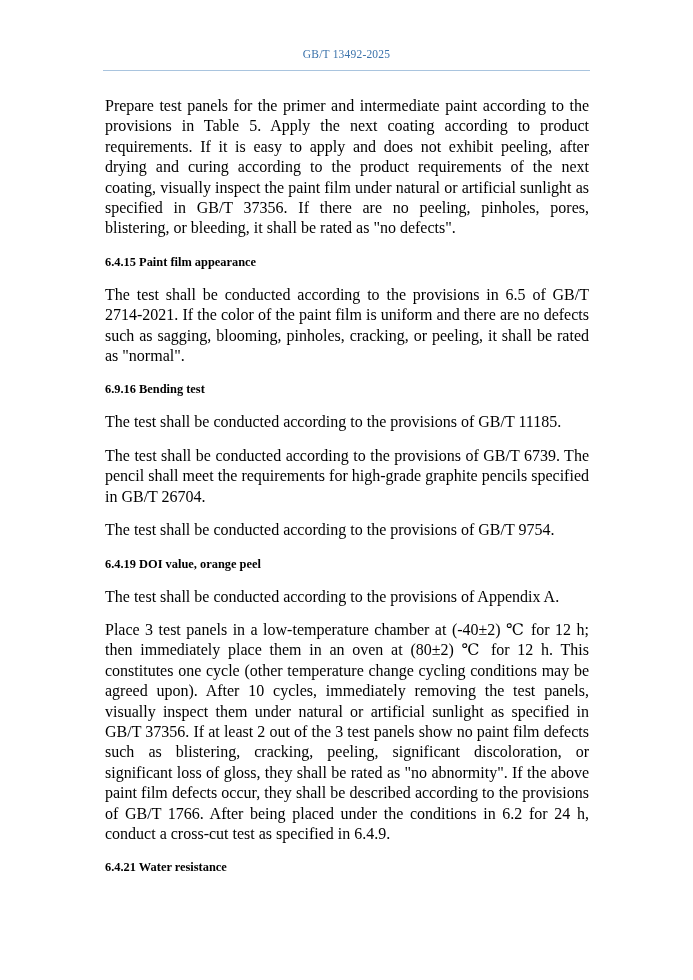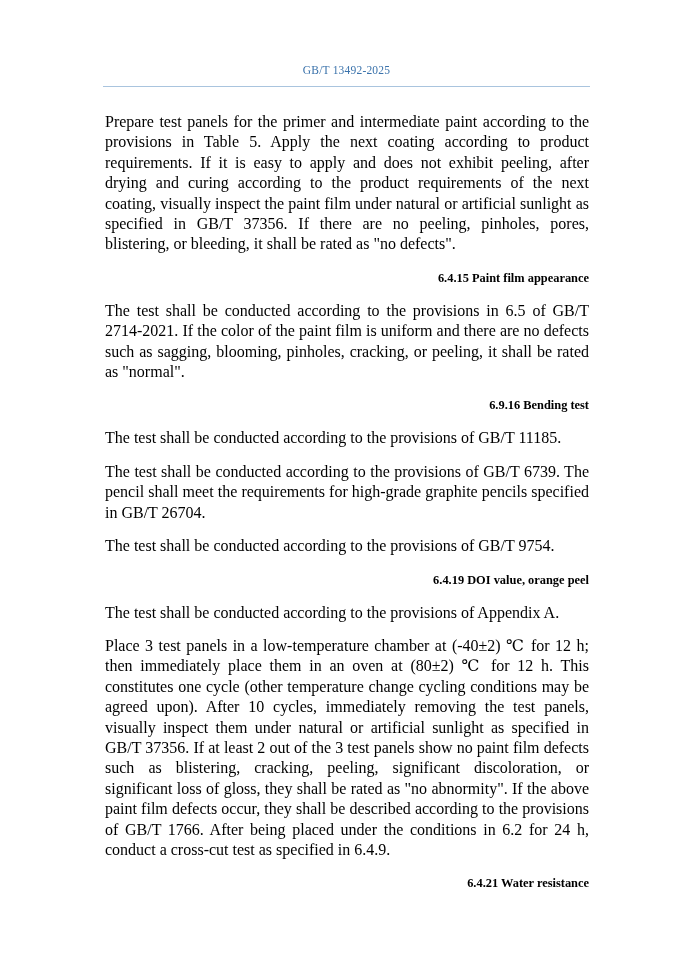--- a/index.html
+++ b/index.html
@@ -8,21 +8,20 @@
     background: #ffffff;
   }
   .page {
     position: relative;
     width: 693px;
     height: 892px;
     background: #ffffff;
     overflow: hidden;
     font-family: "Liberation Serif", "DejaVu Serif", serif;
     color: #000000;
-    margin-top: 16px;
   }
   .header-area {
     position: absolute;
     left: 103px;
     top: 46px;
     width: 487px;
   }
   .header-title {
     text-align: center;
     color: #3a72ab;
@@ -52,21 +51,21 @@
     hyphens: none;
   }
   p.body-par:last-child {
     margin-bottom: 0;
   }
   h2.section-heading {
     margin: 0 0 13px 0;
     font-size: 12.4px;
     line-height: 20px;
     font-weight: bold;
-    text-align: right;
+    text-align: left;
   }
   .footer-area {
     position: absolute;
     left: 103px;
     top: 898px;
     width: 487px;
   }
   .footer-rule {
     height: 0;
     border-top: 1.2px solid #6f9dbd;

